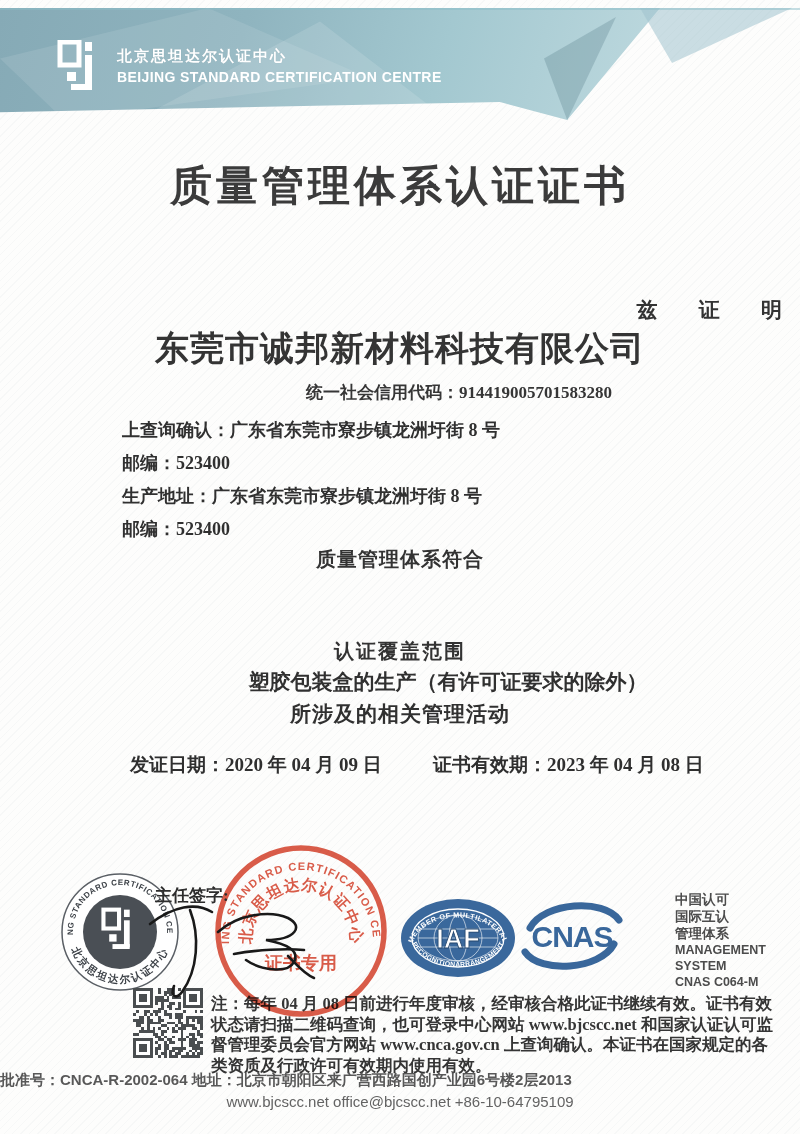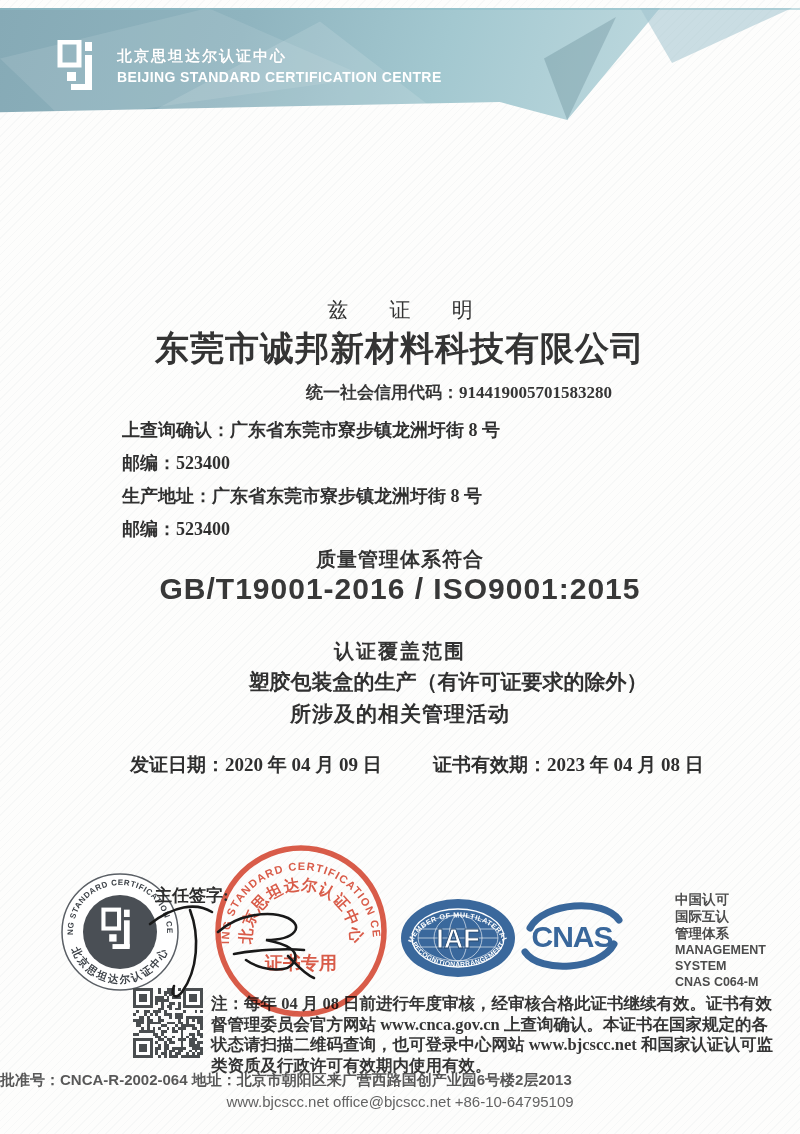--- a/index.html
+++ b/index.html
@@ -23,22 +23,22 @@
   .banner-top-line{position:absolute;left:0;top:8px;width:800px;height:2px;background:rgba(140,190,200,0.5);}
   .brand{position:absolute;left:57px;top:40px;display:flex;align-items:center;gap:14px;z-index:3;}
   .brand-glyph{width:46px;height:52px;}
   .brand-text{color:#fff;font-family:"Liberation Sans","DejaVu Sans",sans-serif;}
   .brand-cn{font-size:15px;font-weight:bold;letter-spacing:2px;text-shadow:0 0 1px rgba(0,0,0,0.1);}
   .brand-en{font-size:14px;font-weight:bold;letter-spacing:0.4px;margin-top:3px;}
   
   .title{position:absolute;left:0;top:158px;width:800px;text-align:center;
     font-size:42px;font-weight:bold;color:#3b3b3b;letter-spacing:4px;}
   .reg-line{position:absolute;left:453px;top:234px;font-size:19px;font-weight:bold;color:#333;}
-  .statement{position:absolute;left:0;top:296px;width:800px;text-align:center;
-    font-size:21px;font-weight:normal;color:#333;letter-spacing:18px;text-indent:18px;}
+  .statement{position:absolute;left:0;top:296px;width:800px;text-align:right;
+    font-size:21px;font-weight:bold;color:#333;letter-spacing:18px;text-indent:18px;}
   .company{position:absolute;left:0;top:326px;width:800px;text-align:center;
     font-size:34px;font-weight:bold;color:#343434;letter-spacing:1px;}
   .credit{position:absolute;left:0;top:381px;width:612px;text-align:right;
     font-size:17px;font-weight:bold;color:#363636;}
   .addr-block{position:absolute;left:122px;top:414px;font-size:18px;color:#303030;font-weight:600;}
   .addr-row{height:33px;line-height:33px;}
   .conform{position:absolute;left:0;top:546px;width:800px;text-align:center;font-size:20px;font-weight:bold;color:#333;letter-spacing:1px;}
   .std-code{position:absolute;left:0;top:572px;width:800px;text-align:center;
     font-family:"Liberation Sans","DejaVu Sans",sans-serif;font-size:30px;font-weight:bold;color:#383838;letter-spacing:1px;}
   .scope-head{position:absolute;left:0;top:638px;width:800px;text-align:center;font-size:20px;font-weight:bold;color:#333;letter-spacing:2px;}
@@ -86,34 +86,34 @@
       <rect x="28" y="2" width="7" height="9" fill="#ffffff"></rect>
       <rect x="28" y="15" width="7" height="33" fill="#ffffff"></rect>
       <rect x="14" y="44" width="21" height="6" fill="#ffffff"></rect>
     </svg>
     <div class="brand-text">
       <div class="brand-cn">北京思坦达尔认证中心</div>
       <div class="brand-en">BEIJING STANDARD CERTIFICATION CENTRE</div>
     </div>
   </div>
 
+  <div class="title">质量管理体系认证证书</div>
 
   <div class="statement">兹 证 明</div>
   <div class="company">东莞市诚邦新材料科技有限公司</div>
   <div class="credit"><span>统一社会信用代码：</span><span>914419005701583280</span></div>
 
   <div class="addr-block">
     <div class="addr-row"><span>上查询确认：</span><span>广东省东莞市寮步镇龙洲圩街 8 号</span></div>
     <div class="addr-row"><span>邮编：</span><span>523400</span></div>
     <div class="addr-row"><span>生产地址：</span><span>广东省东莞市寮步镇龙洲圩街 8 号</span></div>
     <div class="addr-row"><span>邮编：</span><span>523400</span></div>
   </div>
 
   <div class="conform">质量管理体系符合</div>
-  <div class="std-code">GB/T19001-2016 / ISO9001:2015</div>
   <div class="scope-head">认证覆盖范围</div>
   <div class="scope-1">塑胶包装盒的生产（有许可证要求的除外）</div>
   <div class="scope-2">所涉及的相关管理活动</div>
 
   <div class="date-issue">发证日期：2020 年 04 月 09 日</div>
   <div class="date-expiry">证书有效期：2023 年 04 月 08 日</div>
 
   <svg class="emblem" viewBox="0 0 124 124">
     <circle cx="62" cy="62" r="58" fill="#ffffff" stroke="#5a5f65" stroke-width="1.5"></circle>
     <defs>
@@ -434,20 +434,20 @@
       <rect x="18" y="0" width="7" height="7" fill="#4a4e50"></rect>
       <rect x="19" y="1" width="5" height="5" fill="#fff"></rect>
       <rect x="20" y="2" width="3" height="3" fill="#4a4e50"></rect>
       <rect x="0" y="18" width="7" height="7" fill="#4a4e50"></rect>
       <rect x="1" y="19" width="5" height="5" fill="#fff"></rect>
       <rect x="2" y="20" width="3" height="3" fill="#4a4e50"></rect>
     </svg>
 
   <div class="note">
     <div class="note-line">注：每年 04 月 08 日前进行年度审核，经审核合格此证书继续有效。证书有效</div>
+    <div class="note-line">状态请扫描二维码查询，也可登录中心网站 www.bjcscc.net 和国家认证认可监</div>
     <div class="note-line">督管理委员会官方网站 www.cnca.gov.cn 上查询确认。本证书在国家规定的各</div>
-    <div class="note-line">状态请扫描二维码查询，也可登录中心网站 www.bjcscc.net 和国家认证认可监</div>
     <div class="note-line">类资质及行政许可有效期内使用有效。</div>
   </div>
 
   <div class="approval">批准号：CNCA-R-2002-064  地址：北京市朝阳区来广营西路国创产业园6号楼2层2013</div>
   <div class="contact">www.bjcscc.net  office@bjcscc.net  +86-10-64795109</div>
 </div>
 
 </body></html>

